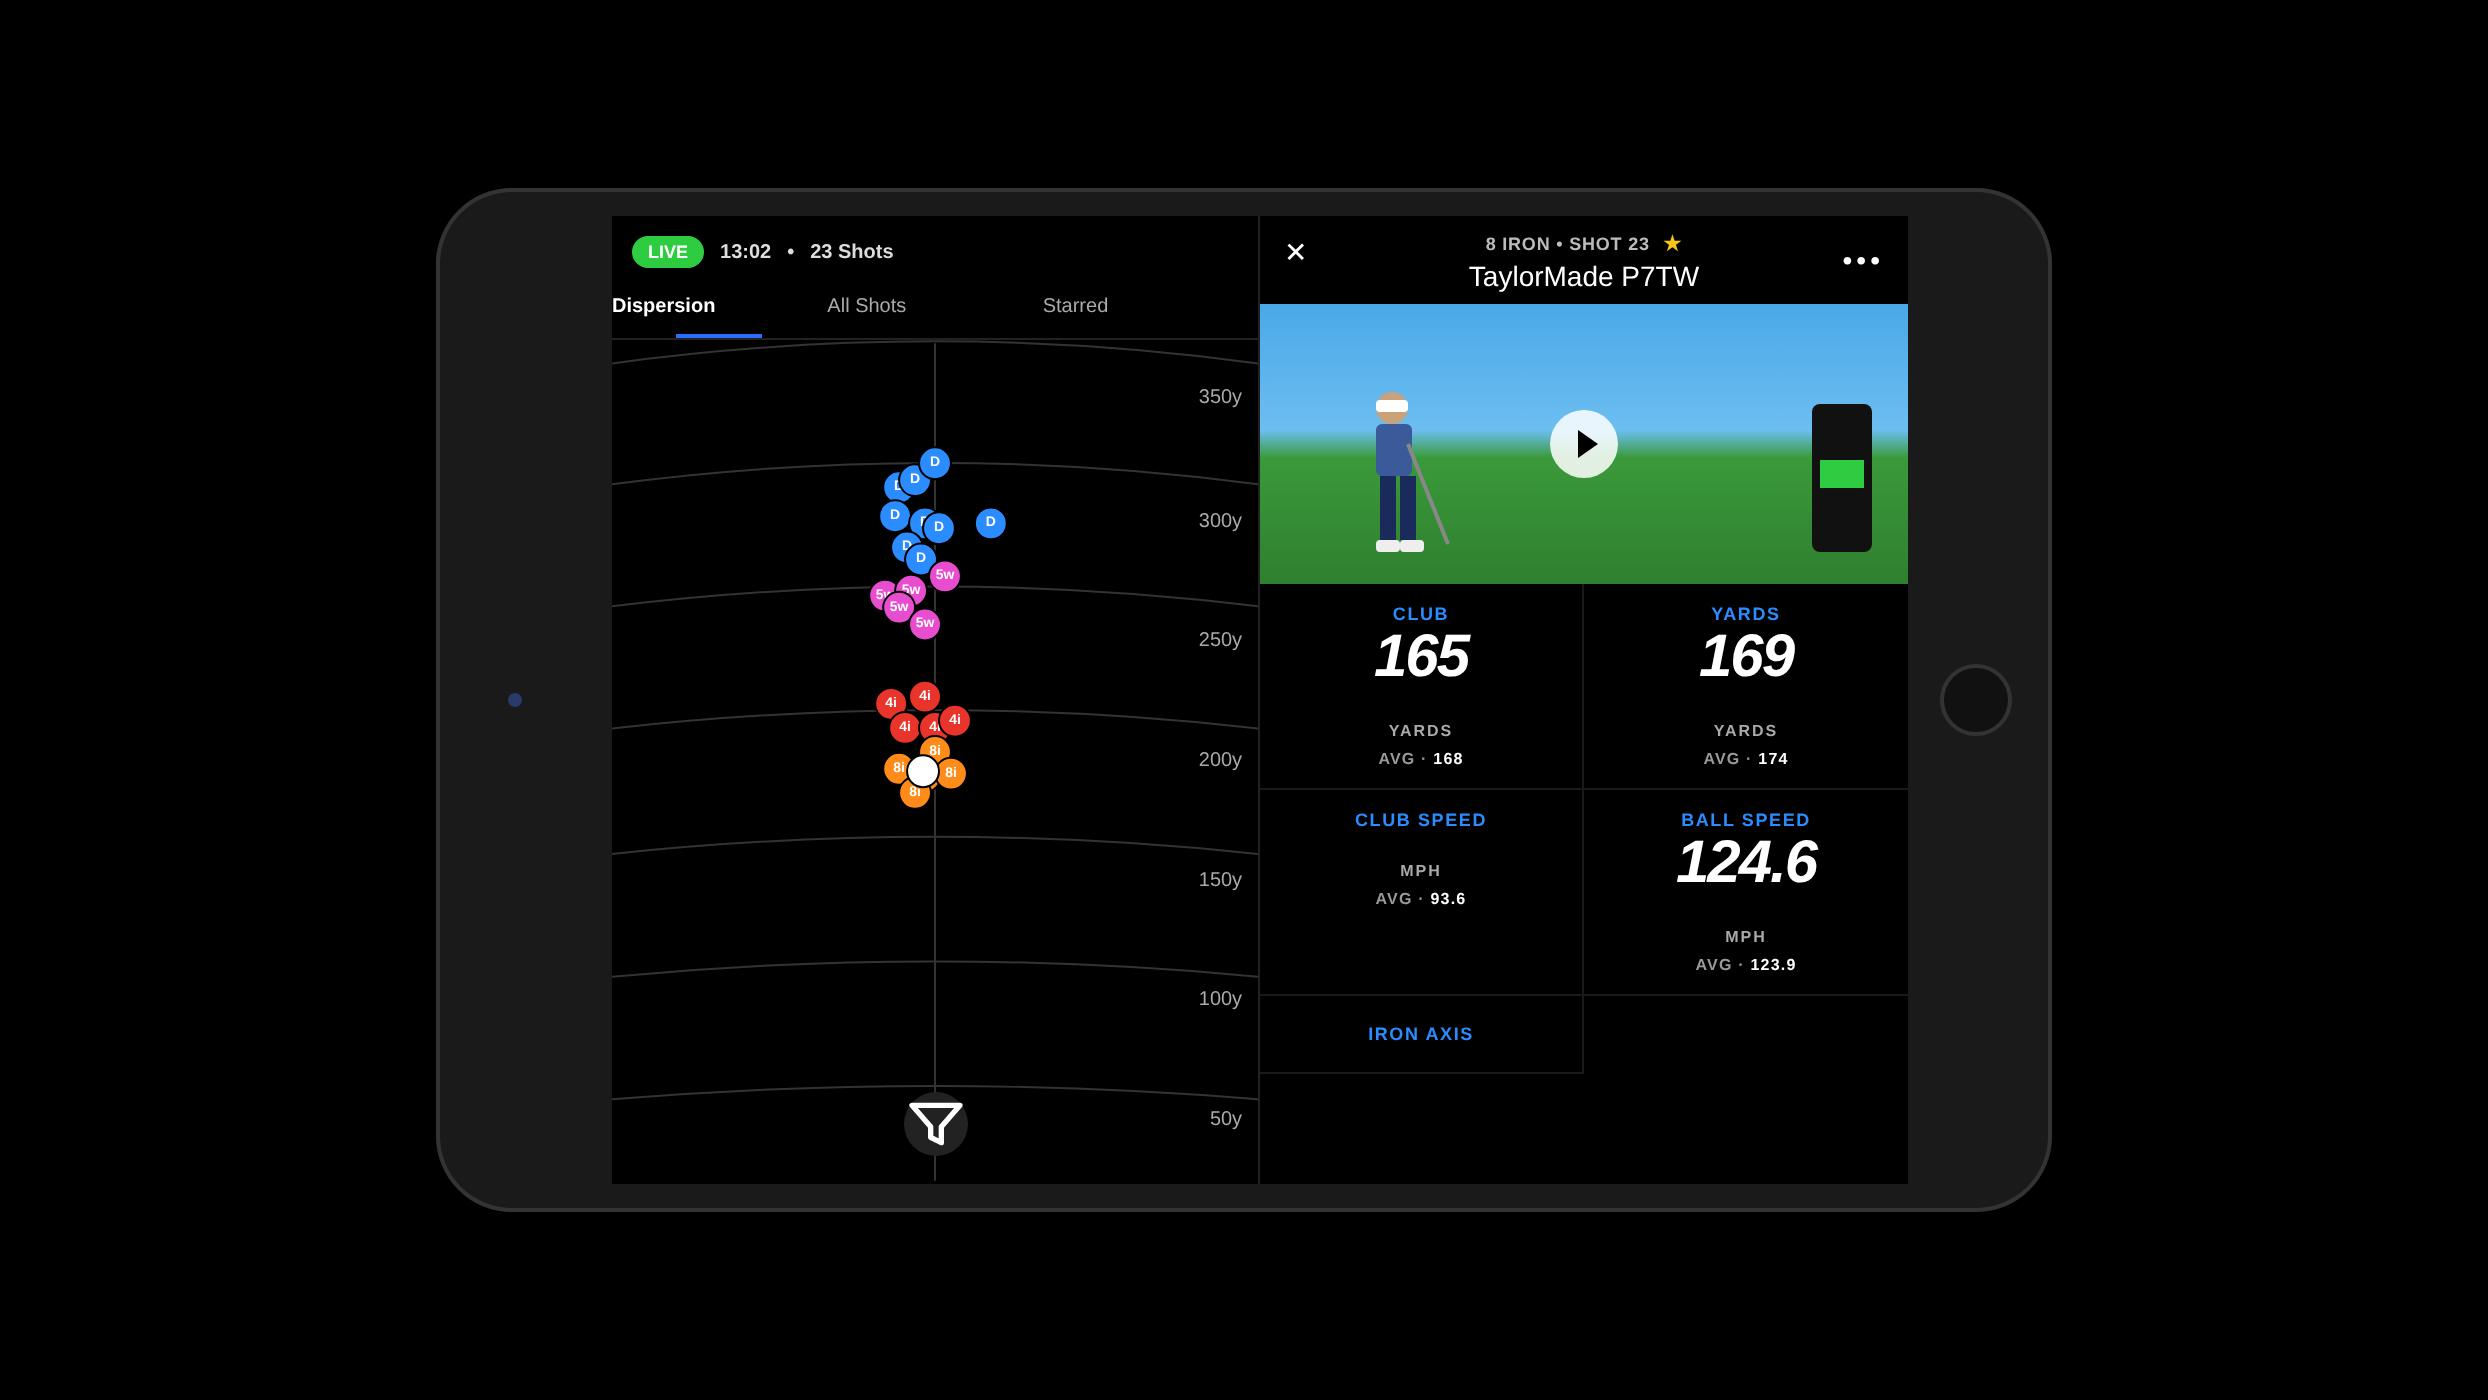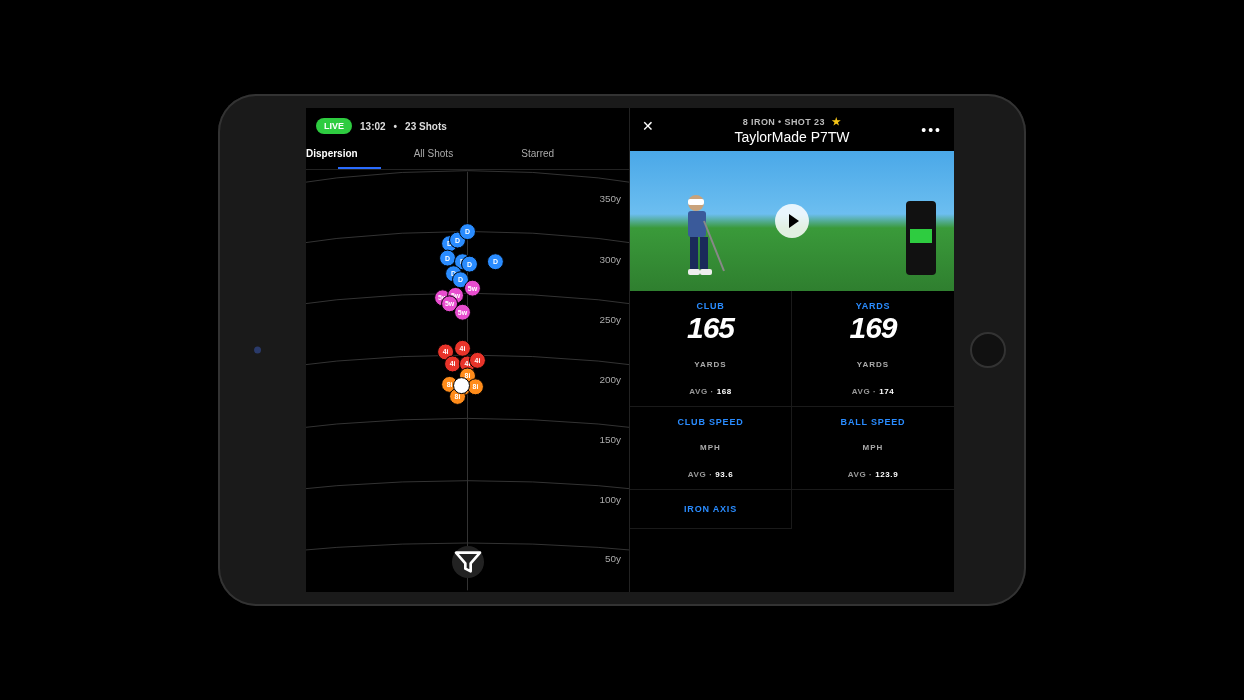--- a/index.html
+++ b/index.html
@@ -214,21 +214,21 @@
   .metric-unit {
     font-size: 8px;
     color: #aaa;
     letter-spacing: 1px;
     font-weight: 600;
     margin-top: 16px;
   }
   .metric-avg {
     font-size: 8px;
     color: #999;
-    margin-top: 18px;
+    margin-top: 5px;
     letter-spacing: 0.6px;
     font-weight: 600;
   }
   .metric-avg b { color: #fff; }
   .metric.small { padding: 14px 4px; }
   .golfer {
     position:absolute;
     left:38px; top:40px;
     width:70px; height:96px;
   }
@@ -398,20 +398,21 @@
         </div>
         <div class="metric">
           <div class="metric-label">CLUB SPEED</div>
           <div class="metric-unit">MPH</div>
           <div class="metric-avg">
             <span>AVG</span> · <b>93.6</b>
           </div>
         </div>
         <div class="metric">
           <div class="metric-label">BALL SPEED</div>
+          <div class="metric-value">124.6</div>
           <div class="metric-unit">MPH</div>
           <div class="metric-avg">
             <span>AVG</span> · <b>123.9</b>
           </div>
         </div>
         <div class="metric small">
           <div class="metric-label">IRON AXIS</div>
         </div>
       </div>
     </div>

